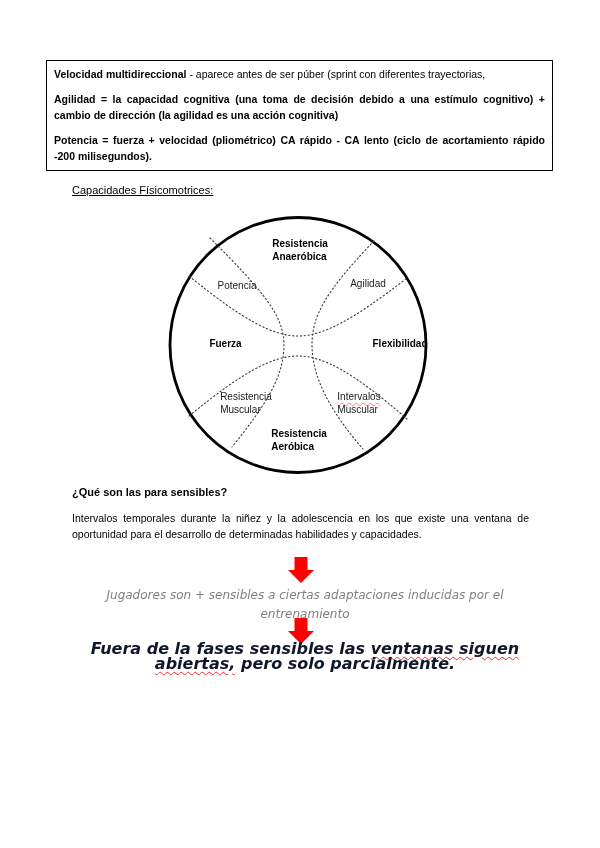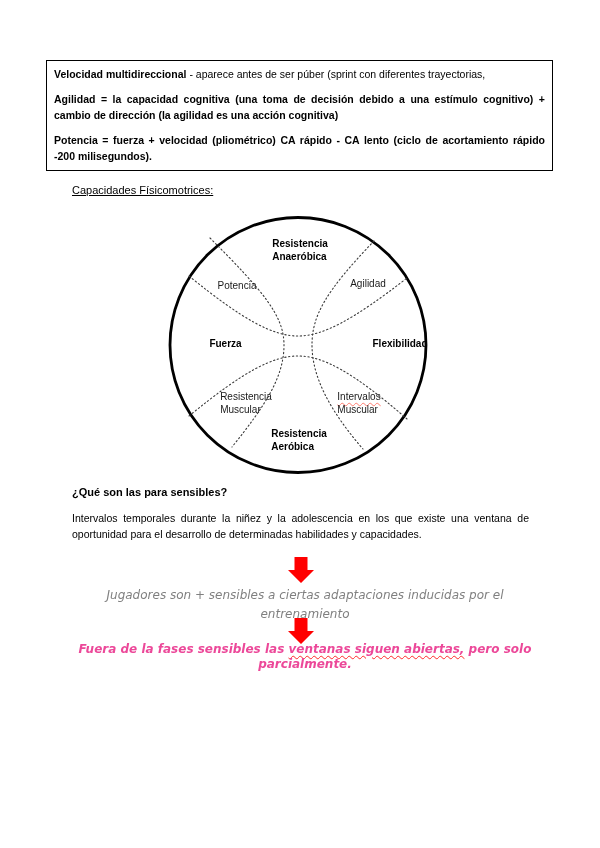--- a/index.html
+++ b/index.html
@@ -53,21 +53,21 @@
   .arrow{position:absolute; width:26px; height:26px;}
   .arrow1{left:288px; top:557px;}
   .arrow2{left:288px; top:618px;}
   .gray-note{
     position:absolute; left:90px; top:586px; width:430px; text-align:center;
     color:#808080; font-style:italic; font-size:12px; line-height:19px;
     font-family:"DejaVu Sans", sans-serif;
   }
   .red-note{
     position:absolute; left:75px; top:642px; width:460px; text-align:center;
-    color:#ec4899; font-style:italic; font-weight:bold; font-size:12px; line-height:14.5px;
+    color:#0f172a; font-style:italic; font-weight:bold; font-size:16px; line-height:14.5px;
     font-family:"DejaVu Sans", sans-serif;
   }
   .rwavy{
     text-decoration-line:underline; text-decoration-style:wavy;
     text-decoration-color:#ff2a2a; text-decoration-thickness:1px; text-underline-offset:2px;
   }
 </style>
 </head>
 <body>
 

